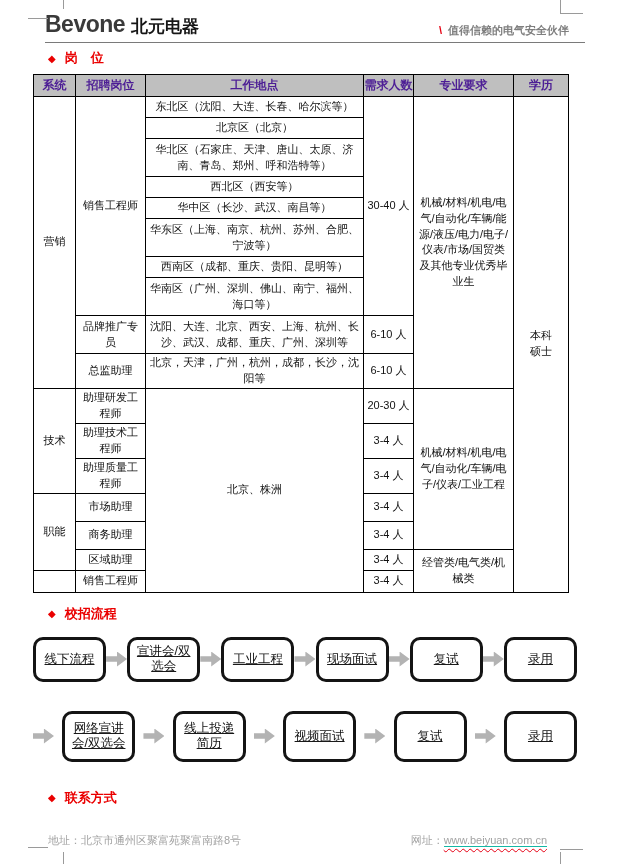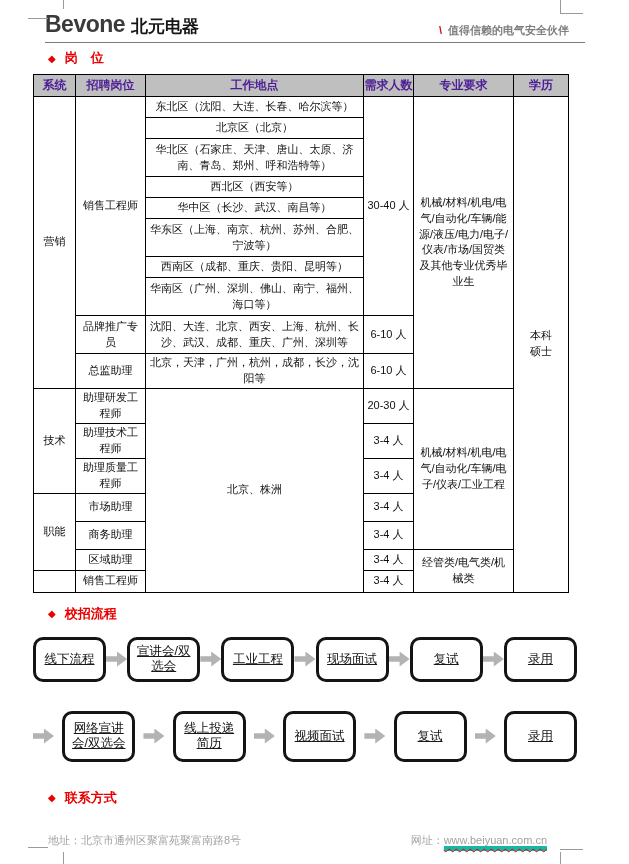--- a/index.html
+++ b/index.html
@@ -52,21 +52,21 @@
               font-size:12.5px; line-height:1.2; color:#111; word-break:break-all;
               padding:2px 3px; }
   .row1 .flow-box { height:45px; }
   .row2 .flow-box { height:51px; }
   .flow-arrow { width:21px; height:15px; background:#b3b3b3; flex:none;
     clip-path:polygon(0 32%, 52% 32%, 52% 0, 100% 50%, 52% 100%, 52% 68%, 0 68%); }
   
   .foot { position:absolute; left:33px; right:52px; bottom:16px;
           display:flex; justify-content:space-between; align-items:baseline;
           font-size:11px; color:#a3a3a3; padding:0 30px 0 15px; }
-  .foot .url { color:#a3a3a3; border-bottom:5px solid #14b8a6;
+  .foot .url { color:#a3a3a3; border-bottom:1px solid #14b8a6;
                text-decoration:underline wavy #e60012 1px; text-underline-offset:4px; }
   
   .mark { position:absolute; background:#9a9a9a; }
   .m-tl-h { left:28px; top:18px; width:20px; height:1px; }
   .m-tl-v { left:63px; top:0;    width:1px;  height:9px; }
   .m-tr-v { left:560px; top:0;   width:1px;  height:13px; }
   .m-tr-h { left:560px; top:13px; width:23px; height:1px; }
   .m-bl-h { left:28px; bottom:16px; width:20px; height:1px; }
   .m-bl-v { left:63px; bottom:0;   width:1px;  height:12px; }
   .m-br-v { left:560px; bottom:0;  width:1px;  height:12px; }

